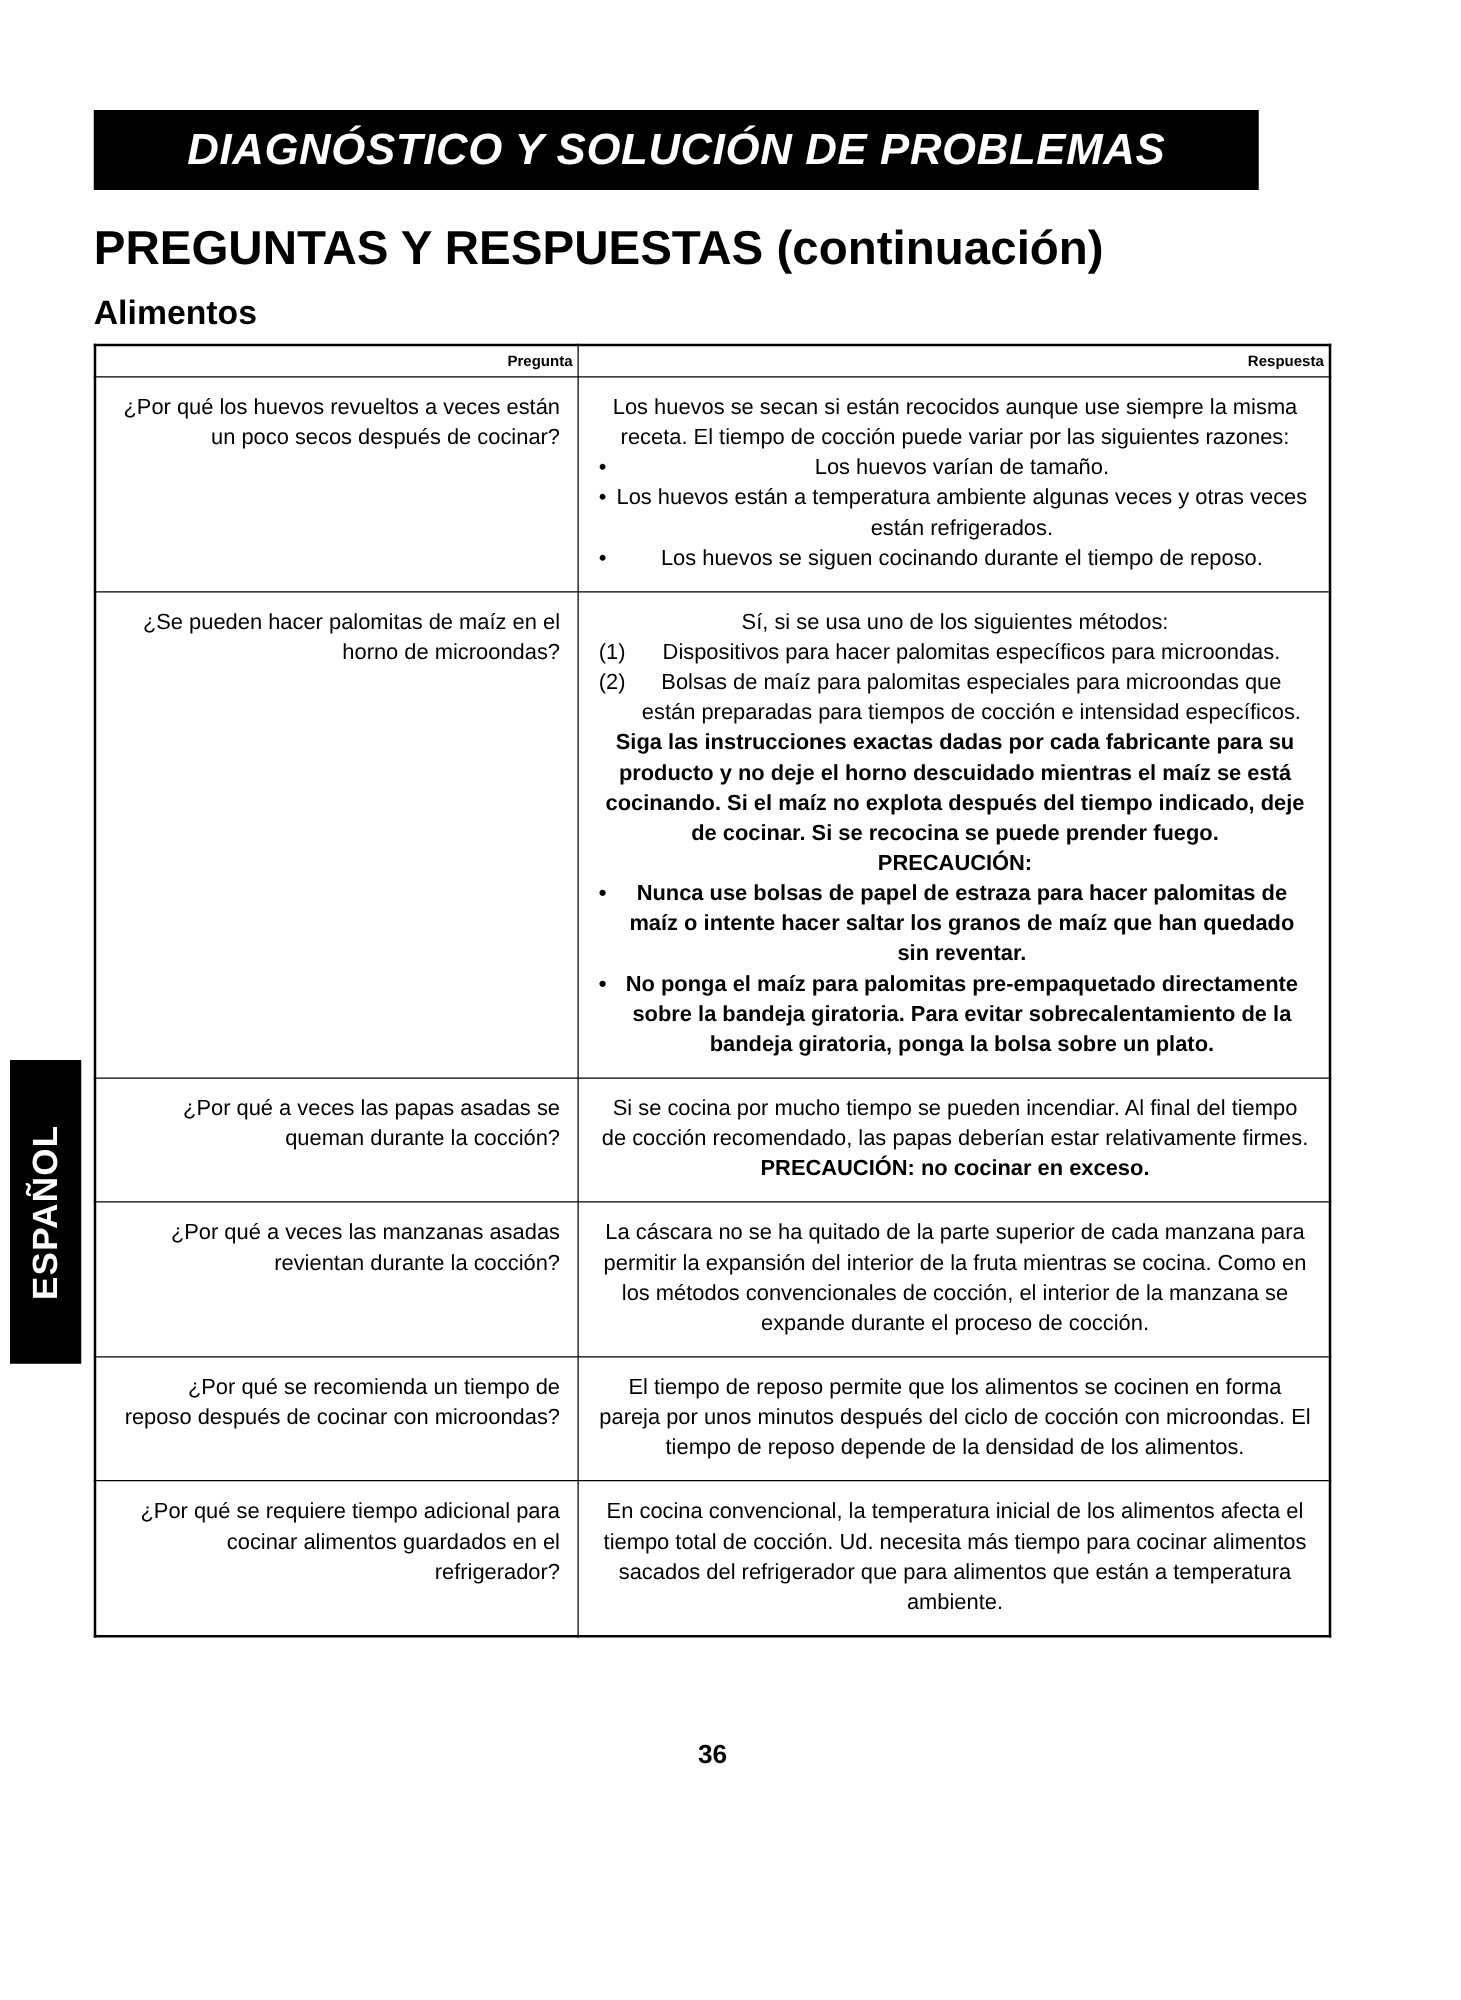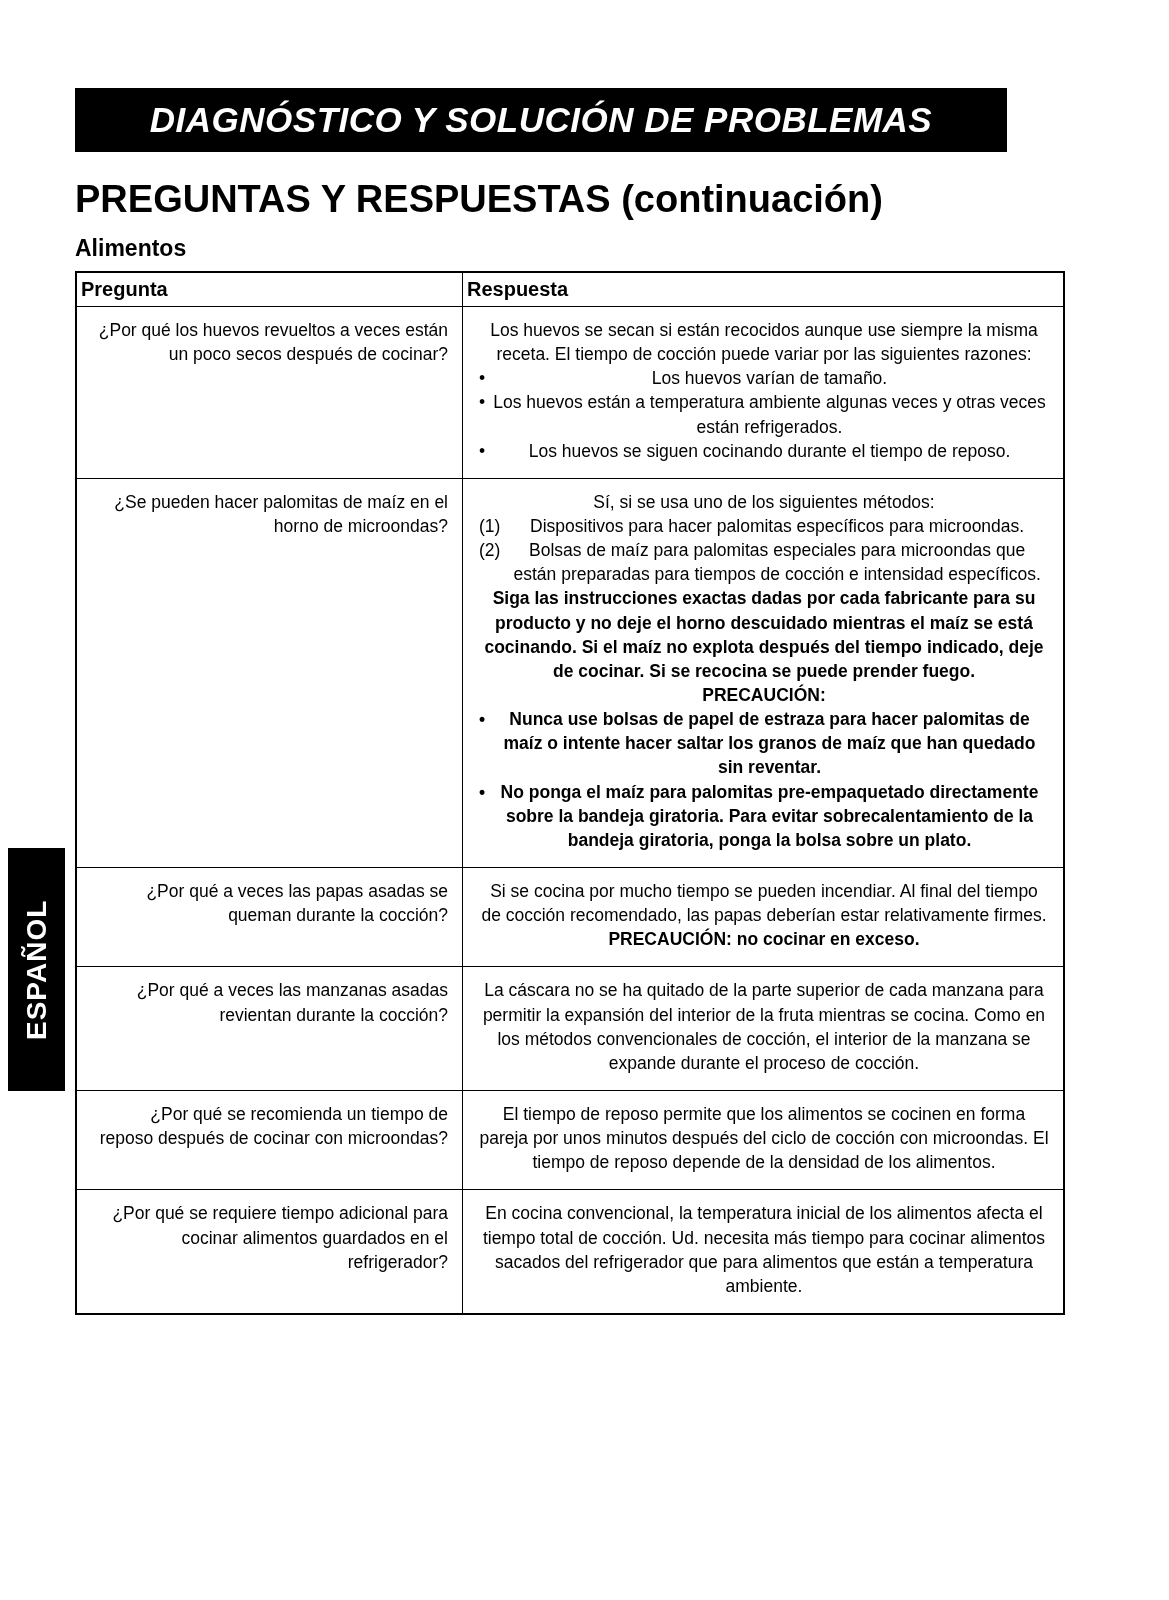--- a/index.html
+++ b/index.html
@@ -34,37 +34,37 @@
     font-weight: bold;
     font-size: 35px;
     letter-spacing: 0.5px;
   }
   .section-title {
     font-size: 38px;
     font-weight: bold;
     margin: 26px 0 14px 0;
   }
   .subsection-title {
-    font-size: 23px;
+    font-size: 27px;
     font-weight: bold;
     margin: 0 0 9px 0;
   }
   table.qa {
     border-collapse: collapse;
     width: 990px;
     border: 2px solid #000;
   }
   table.qa th, table.qa td {
     border: 1px solid #000;
     vertical-align: top;
   }
   table.qa th {
-    font-size: 20px;
-    font-weight: bold;
-    text-align: left;
+    font-size: 12px;
+    font-weight: bold;
+    text-align: right;
     padding: 5px 4px;
   }
   table.qa td {
     padding: 11px 14px 15px 16px;
     font-size: 17.5px;
     line-height: 1.38;
   }
   td.q-cell { width: 355px; text-align: right; }
   td.a-cell { }
   .ans-block { margin: 0; text-align: center; }
@@ -198,15 +198,16 @@
             <td class="q-cell">
               <div>¿Por qué se requiere tiempo adicional para cocinar alimentos guardados en el refrigerador?</div>
             </td>
             <td class="a-cell">
               <div class="ans-block">En cocina convencional, la temperatura inicial de los alimentos afecta el tiempo total de cocción. Ud. necesita más tiempo para cocinar alimentos sacados del refrigerador que para alimentos que están a temperatura ambiente.</div>
             </td>
           </tr>
         </tbody>
     </table>
 
+    <div class="page-number">36</div>
 
   </div>
 </div>
 
 </body></html>

